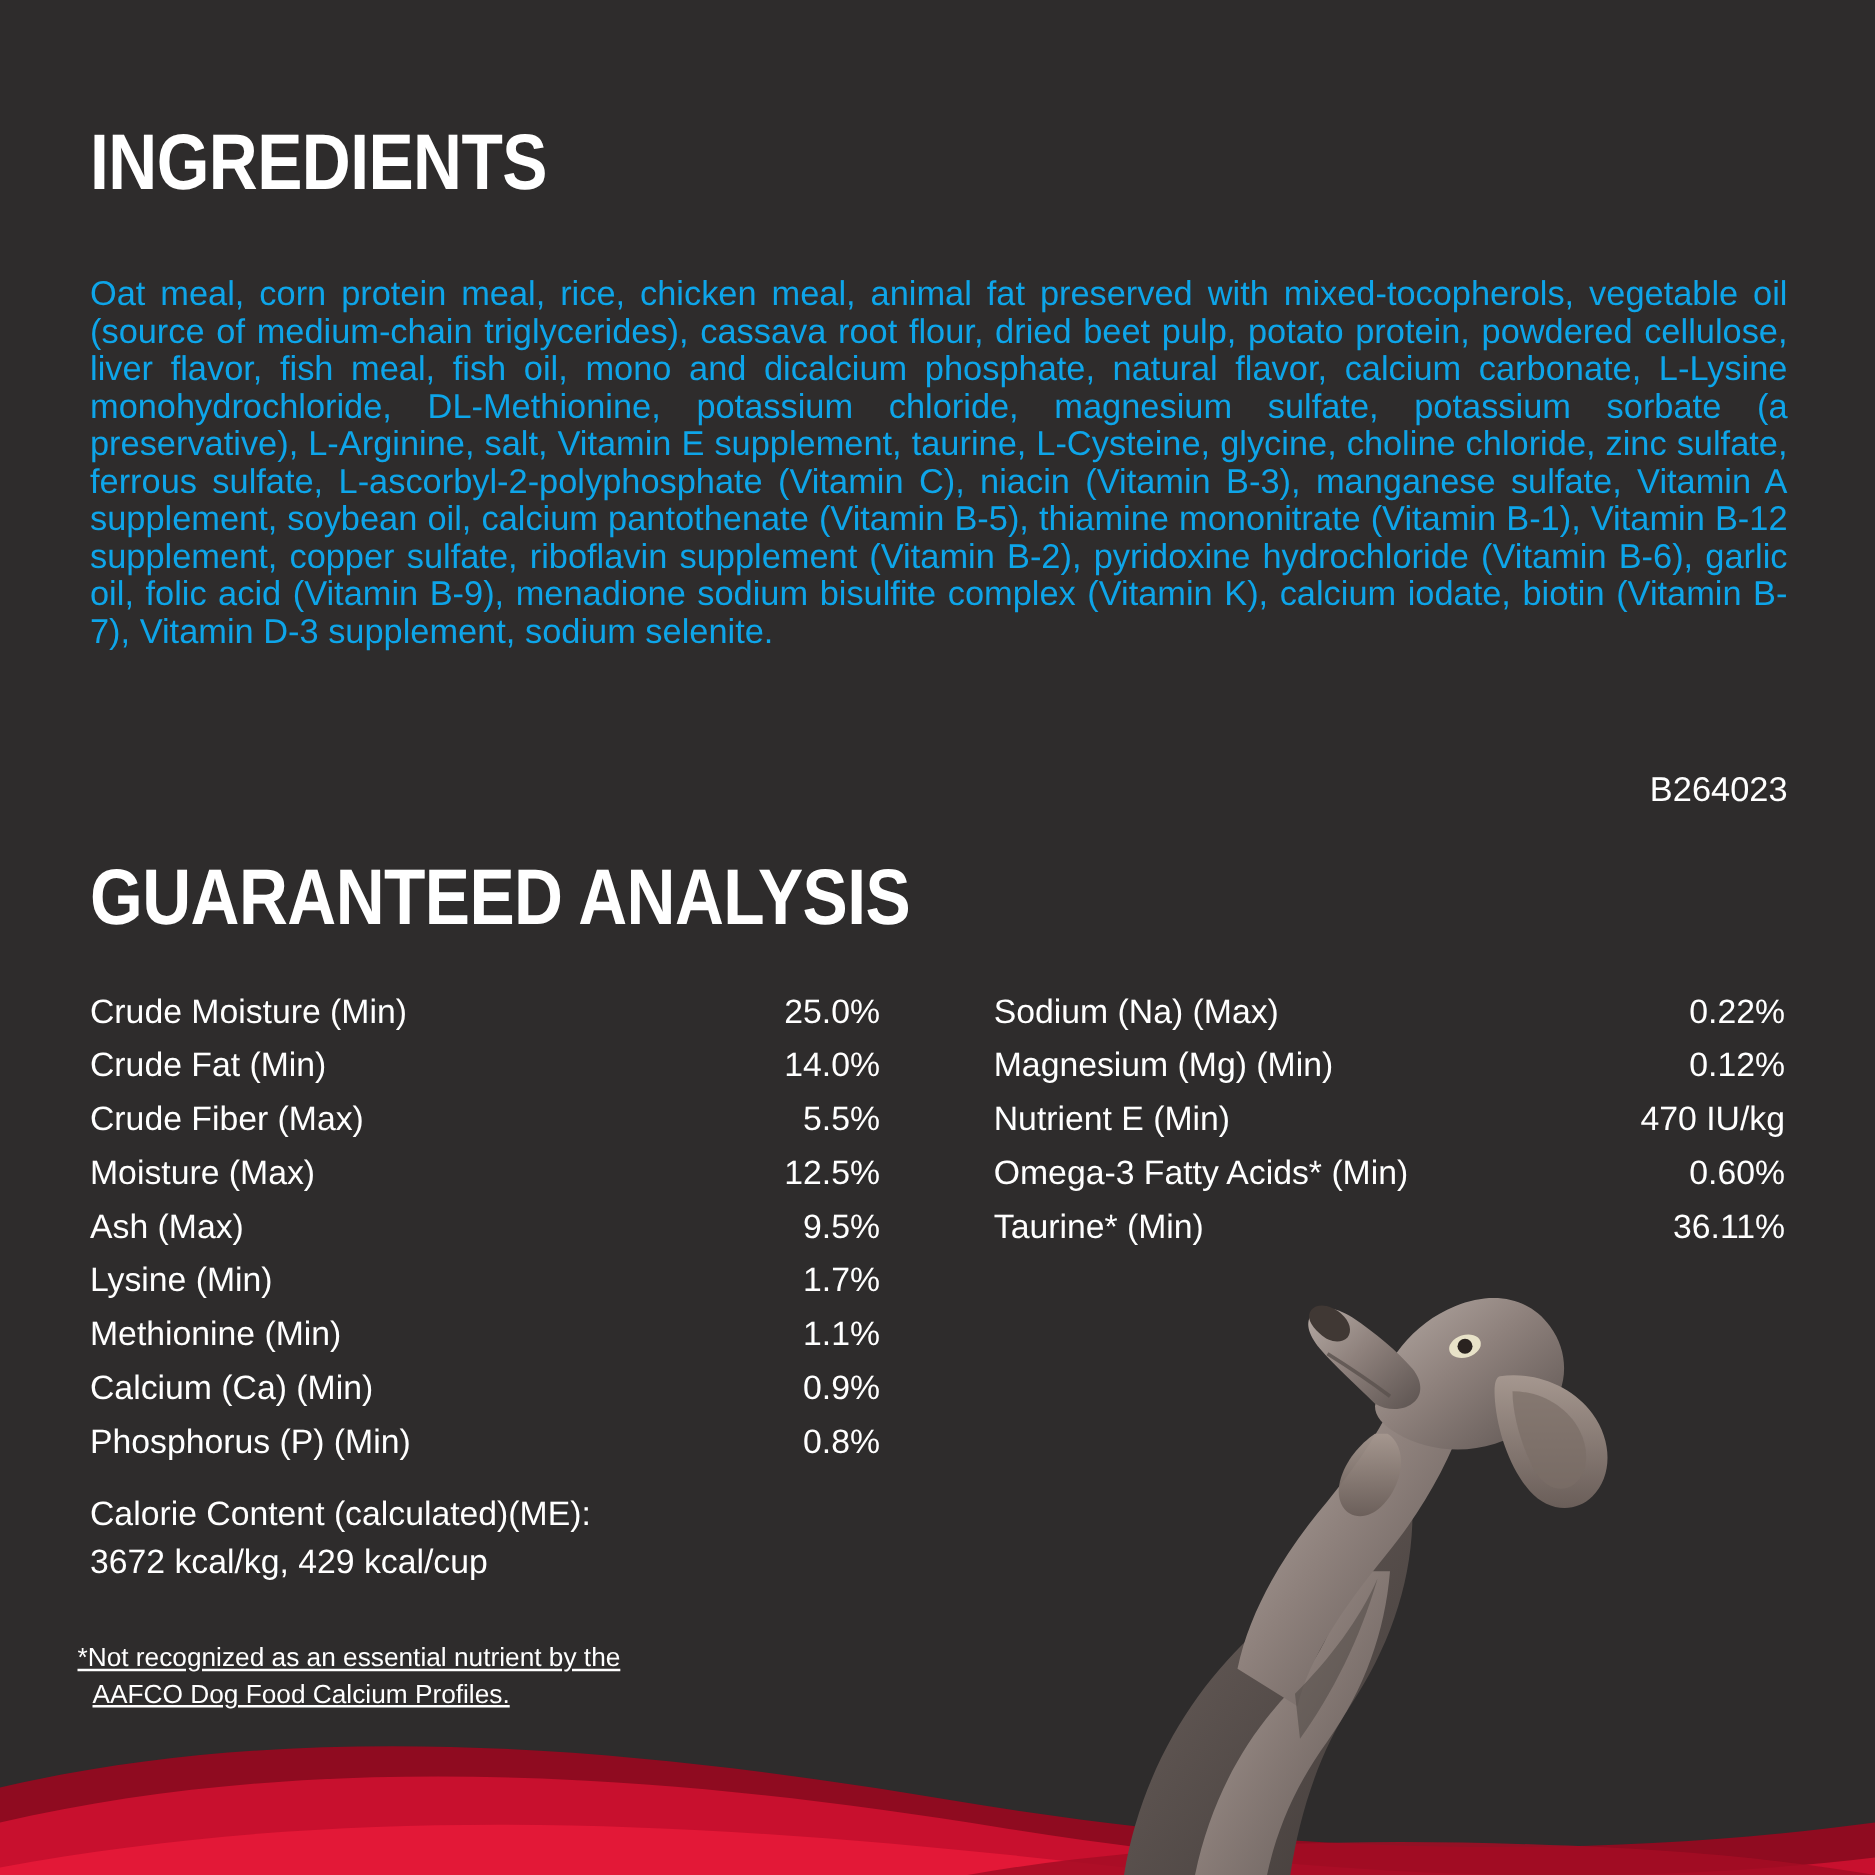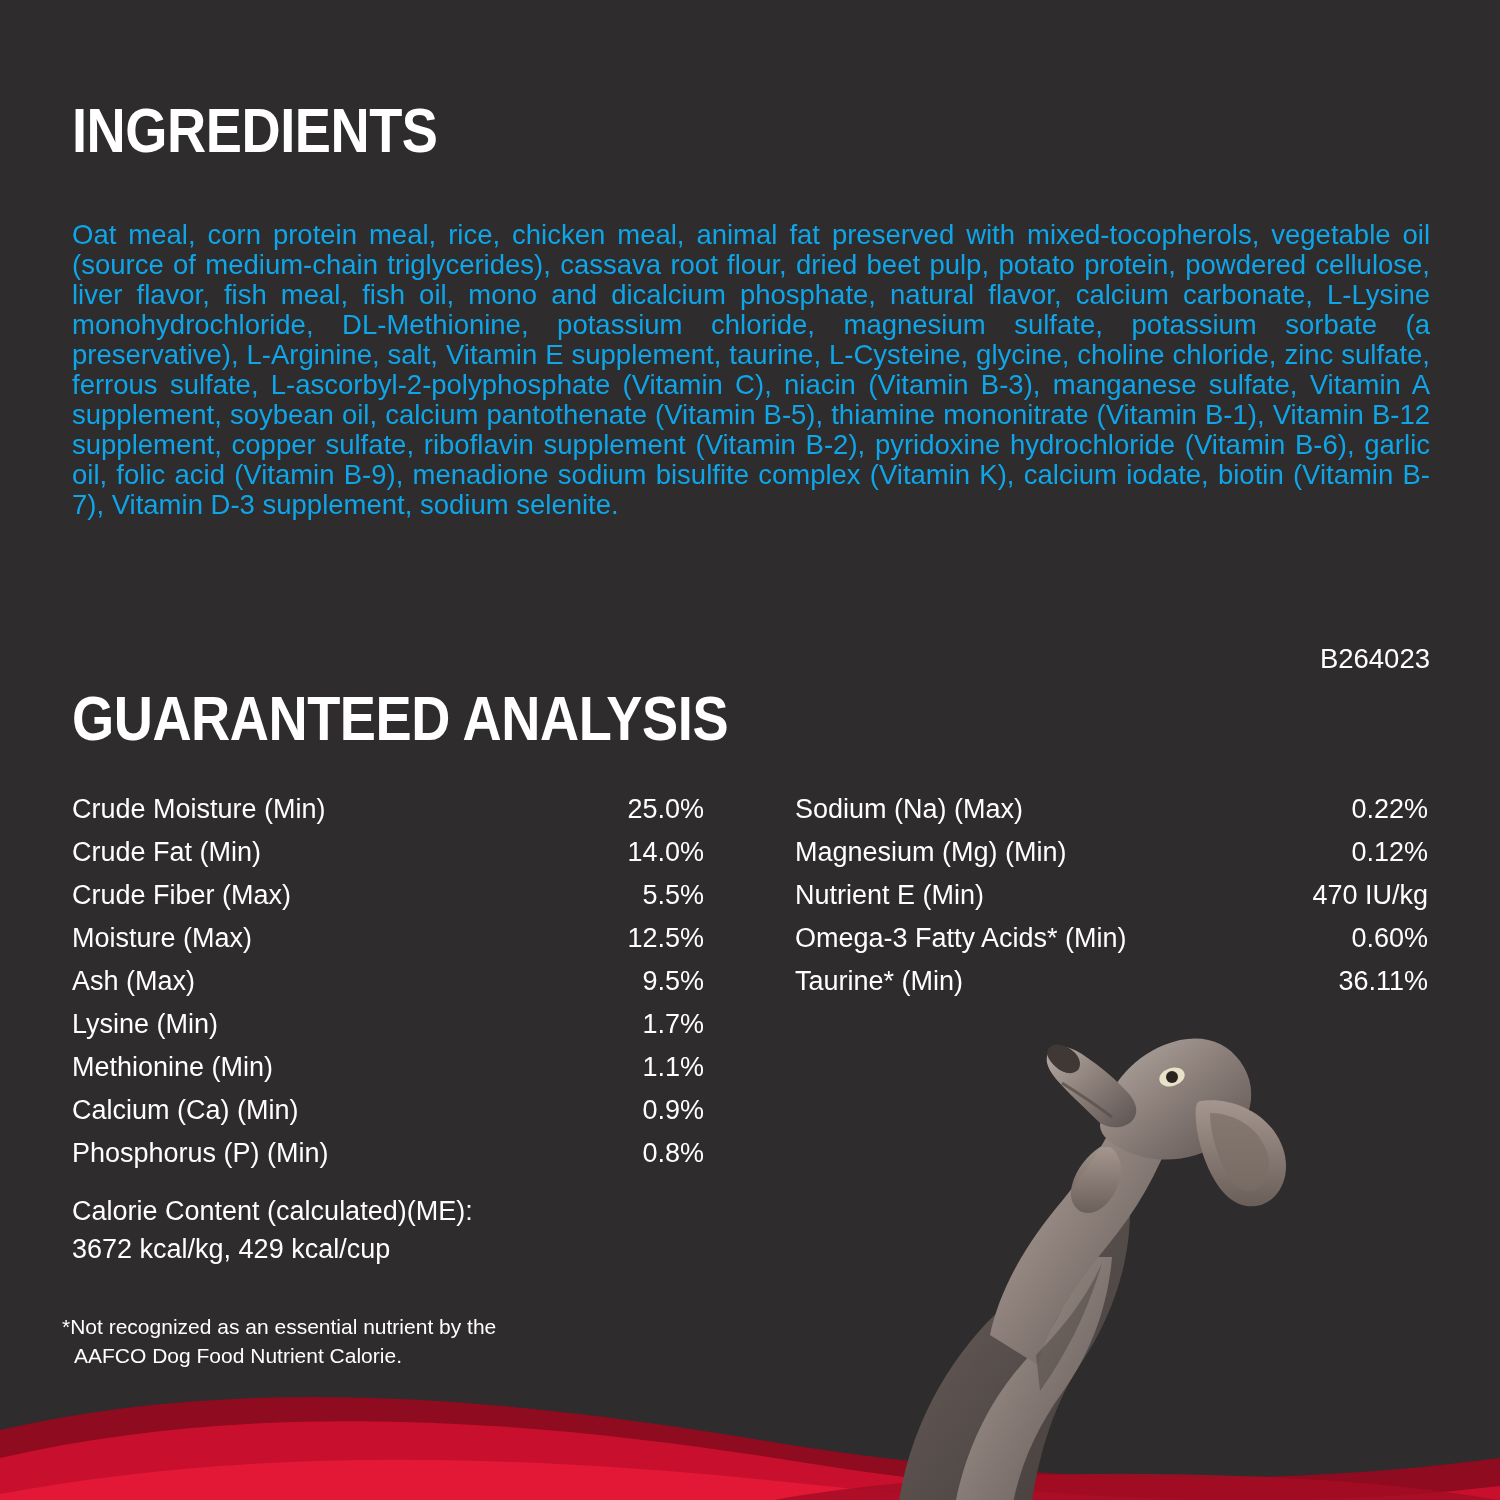--- a/index.html
+++ b/index.html
@@ -68,21 +68,21 @@
     font-size: 27.5px;
     line-height: 30px;
     text-align: justify;
     text-justify: inter-word;
     color: #0ea5e9;
   }
 
   #batch-code {
     position: absolute;
     right: 70px;
-    top: 600px;
+    top: 573px;
     font-size: 27.5px;
     line-height: 38.5px;
     color: #ffffff;
   }
 
   #ga-title {
     position: absolute;
     left: 72px;
     top: 645px;
     font-size: 63px;
@@ -134,20 +134,21 @@
     line-height: 38px;
   }
 
   #footnote {
     position: absolute;
     left: 62px;
     top: 1272px;
     width: 620px;
     font-size: 21px;
     line-height: 29px;
+    text-decoration: underline;
   }
   #footnote .fn-line2 {
     padding-left: 12px;
     display: block;
   }
 
   
   #dog-figure {
     position: absolute;
     left: 800px;
@@ -243,21 +244,21 @@
       </div>
     </div>
 
     <div id="calorie-block">
       <div>Calorie Content (calculated)(ME):</div>
       <div>3672 kcal/kg, 429 kcal/cup</div>
     </div>
 
     <div id="footnote">
       <span class="fn-line1">*Not recognized as an essential nutrient by the</span>
-      <span class="fn-line2">AAFCO Dog Food Nutrient Calorie.</span>
+      <span class="fn-line2">AAFCO Dog Food Calcium Profiles.</span>
     </div>
 
   </div>
 
   <div id="dog-figure">
     <svg width="540" height="535" viewBox="0 0 540 535">
       <defs>
         <linearGradient id="coat" x1="0" y1="0" x2="1" y2="1">
           <stop offset="0%" stop-color="#b5aaa4"></stop>
           <stop offset="45%" stop-color="#8e817c"></stop>

